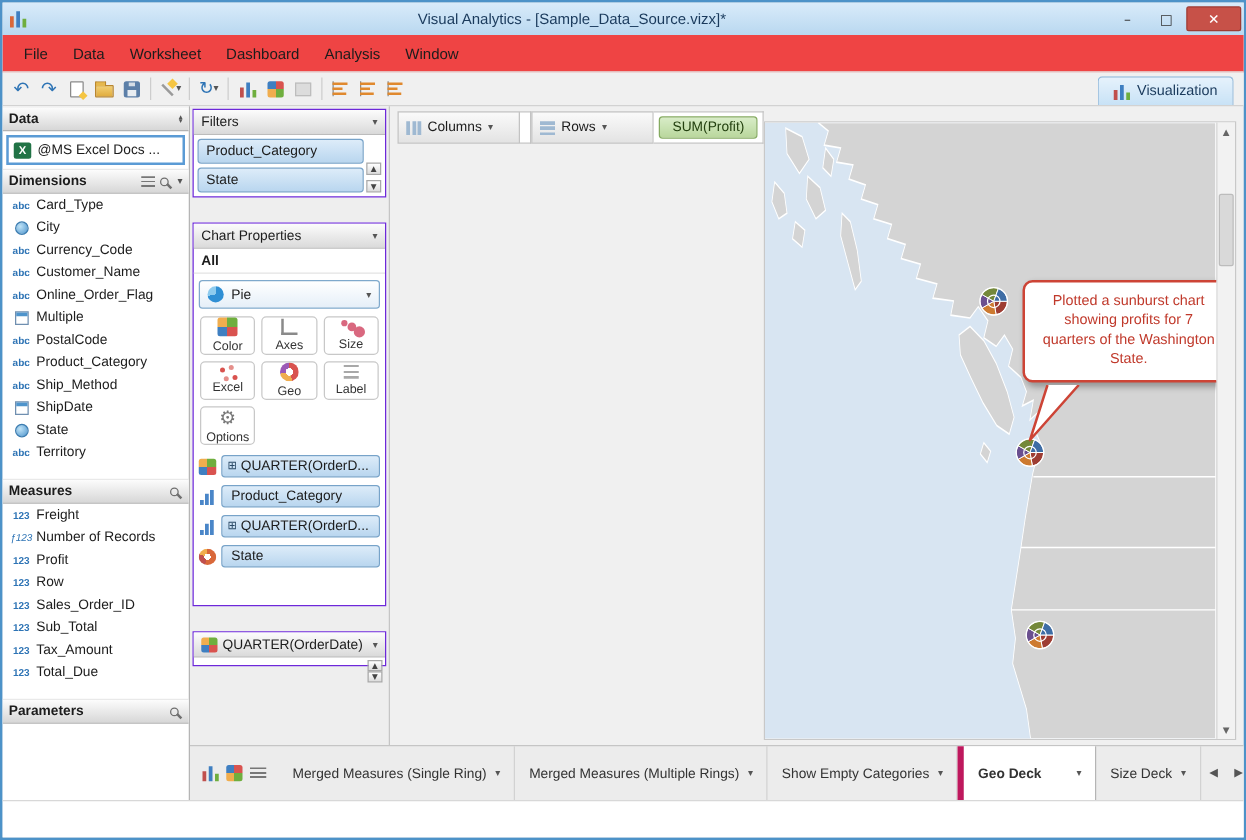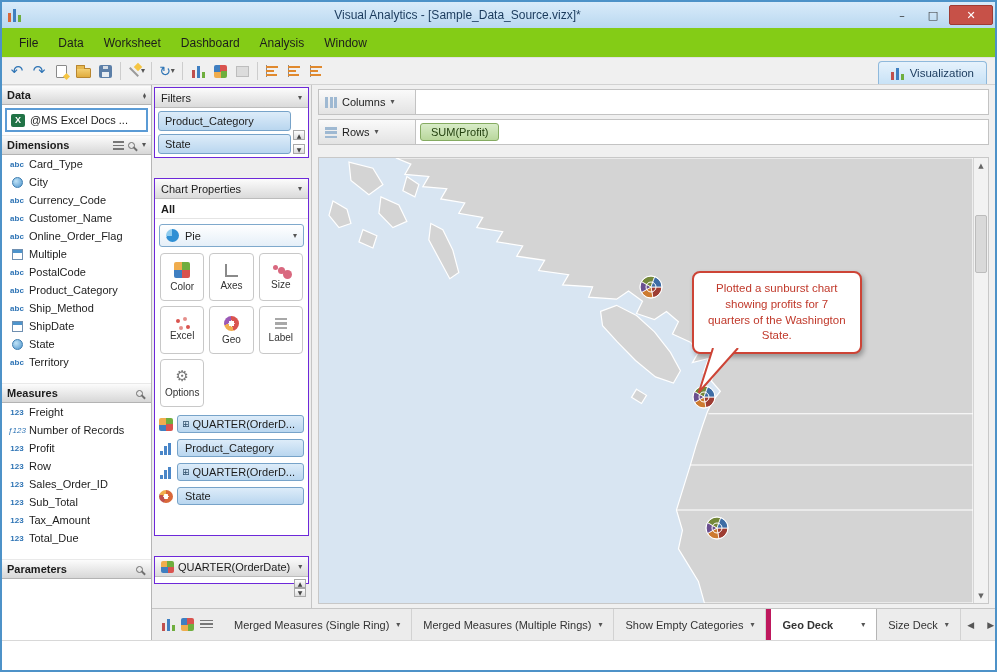--- a/index.html
+++ b/index.html
@@ -15,21 +15,21 @@
   .app-icon { width:15px; height:13px; margin-right:6px;
     background: linear-gradient(#d9683a,#d9683a) 0px 4px / 3px 9px no-repeat,
                 linear-gradient(#3f7fc1,#3f7fc1) 5px 0px / 3px 13px no-repeat,
                 linear-gradient(#6fae3e,#6fae3e) 10px 6px / 3px 7px no-repeat; }
   .win-title { flex:1; text-align:center; font-size:12px; color:#1a3a5c; }
   .win-btn { width:30px; height:20px; display:flex; align-items:center; justify-content:center;
              font-family:"DejaVu Sans", sans-serif; font-size:11px; color:#333; margin-left:1px; }
   .win-btn.close { width:44px; background:#c75148; border:1px solid #9e3b33; color:#fff; border-radius:2px; }
 
   
-  .menubar { height:30px; background:#84cc16; display:flex; align-items:center; padding:0 8px;
+  .menubar { height:30px; background:#ef4444; display:flex; align-items:center; padding:0 8px;
              gap:2px; flex:0 0 auto; border-bottom:1px solid #e2e2e2; }
   .menu-item { padding:5px 9px; font-size:12px; }
 
   .toolbar { height:27px; background:#f0f0f0; border-bottom:1px solid #d2d2d2; display:flex;
              align-items:center; padding:0 4px; flex:0 0 auto; }
   .tb-btn { min-width:22px; height:22px; display:flex; align-items:center; justify-content:center;
             border-radius:3px; }
   .tb-sep { width:1px; height:18px; background:#cdcdcd; margin:0 4px; }
   .gl { font-family:"DejaVu Sans", sans-serif; }
   .i-undo,.i-redo { font-family:"DejaVu Sans", sans-serif; font-size:15px; color:#2e74b5; line-height:1; }
@@ -115,21 +115,21 @@
               background:linear-gradient(#fff,#dcdcdc); border:1px solid #a8a8a8; color:#444; }
   .all-row { height:20px; display:flex; align-items:center; padding:0 6px; font-weight:bold;
              border-bottom:1px solid #e4e4e4; }
   .type-select { margin:5px 4px; height:23px; border:1px solid #7fa9cc; border-radius:3px;
                  background:linear-gradient(#ffffff,#e5eff8); display:flex; align-items:center;
                  gap:6px; padding:0 6px; }
   .i-pie-blue { width:13px; height:13px; border-radius:50%;
                 background:conic-gradient(#2f8fd4 0 72%, #8ecbee 0); }
   .type-select .spacer { flex:1; }
   .cp-grid { display:grid; grid-template-columns:repeat(3,1fr); gap:5px; margin:6px 5px; }
-  .cp-btn { height:48px; background:#fff; border:1px solid #c8c8c8; border-radius:4px;
+  .cp-btn { height:31px; background:#fff; border:1px solid #c8c8c8; border-radius:4px;
             display:flex; flex-direction:column; align-items:center; justify-content:center; gap:3px; }
   .cp-btn span.lbl { font-size:10px; color:#333; }
   .cpi { width:16px; height:16px; display:flex; align-items:center; justify-content:center; }
   .cpi.color { border-radius:2px; background:conic-gradient(#6fae3e 0 25%, #d9534f 0 50%, #3f7fc1 0 75%, #f0ad4e 0); }
   .cpi.axes { width:13px; height:13px; border-left:2px solid #8a8a8a; border-bottom:2px solid #8a8a8a; }
   .cpi.size { width:5px; height:5px; border-radius:50%; background:#d9687f; margin-right:10px; margin-bottom:6px;
               box-shadow:6px 3px 0 1px #d9687f, 12px 7px 0 2px #d9687f; }
   .cpi.break { width:4px; height:4px; border-radius:50%; background:#d9534f; margin-right:8px; margin-bottom:4px;
               box-shadow:7px -2px 0 #e58f8b, 3px 7px 0 #e58f8b, 10px 6px 0 #d9534f; }
   .cpi.geo { width:15px; height:15px; border-radius:50%;
@@ -154,21 +154,21 @@
                 display:flex; align-items:center; gap:3px; }
   .expand { font-family:"DejaVu Sans", sans-serif; font-size:9px; color:#2b4a66; }
   .legend-body { position:relative; padding:2px 16px 4px 4px; }
   .legend-row { height:17px; display:flex; align-items:center; gap:5px; }
   .swatch { width:11px; height:11px; border:1px solid #8a8a8a; flex:0 0 auto; }
   .legend-spins { position:absolute; right:2px; top:2px; bottom:2px; display:flex;
                   flex-direction:column; justify-content:space-between; }
 
   
   .right-col { flex:1; display:flex; flex-direction:column; min-width:0; }
-  .viz-area { flex:1; display:flex; flex-direction:column; padding:4px 6px; min-height:0; }
+  .viz-area { flex:1; display:flex; padding:4px 6px; min-height:0; }
   .shelf-bar { height:26px; display:flex; margin-bottom:4px; flex:0 0 auto; }
   .shelf-label { width:98px; background:linear-gradient(#fafafa,#e3e3e3); border:1px solid #c3c3c3;
                  display:flex; align-items:center; gap:5px; padding:0 6px; }
   .i-cols { width:12px; height:11px; background:
      linear-gradient(#9fb9d2,#9fb9d2) 0 0 / 3px 11px no-repeat,
      linear-gradient(#9fb9d2,#9fb9d2) 4.5px 0 / 3px 11px no-repeat,
      linear-gradient(#9fb9d2,#9fb9d2) 9px 0 / 3px 11px no-repeat; }
   .i-rows { width:12px; height:11px; background:
      linear-gradient(#9fb9d2,#9fb9d2) 0 0 / 12px 3px no-repeat,
      linear-gradient(#9fb9d2,#9fb9d2) 0 4.5px / 12px 3px no-repeat,
@@ -191,21 +191,21 @@
   .callout-tail { position:absolute; left:57.3%; top:42.6%; z-index:6; }
   .map-scroll { width:15px; flex:0 0 auto; background:#f2f2f2; border-left:1px solid #d5d5d5;
                 display:flex; flex-direction:column; align-items:center; }
   .scroll-arrow { height:15px; width:100%; display:flex; align-items:center; justify-content:center;
                   font-size:7px; color:#666; }
   .scroll-track { flex:1; width:100%; position:relative; }
   .scroll-thumb { position:absolute; top:42px; left:1px; right:1px; height:58px; background:#d9d9d9;
                   border:1px solid #bcbcbc; border-radius:2px; }
 
   
-  .tabbar { height:32px; flex:0 0 auto; background:#ececec; border-top:1px solid #c5c5c5;
+  .tabbar { height:44px; flex:0 0 auto; background:#ececec; border-top:1px solid #c5c5c5;
             display:flex; align-items:stretch; }
   .tab-icons { display:flex; align-items:center; gap:6px; padding:0 10px; }
   .tab { display:flex; align-items:center; gap:7px; padding:0 11px; font-size:11px; color:#333;
          border-right:1px solid #d2d2d2; white-space:nowrap; }
   .tab.active { background:#fff; font-weight:bold; border-left:5px solid #be185d; border-right:1px solid #b5b5b5;gap:28px; }
   .tab-nav { margin-left:auto; display:flex; align-items:center; }
   .tab-nav span { width:20px; text-align:center; font-size:9px; color:#555; }
 </style>
 </head>
 <body>

